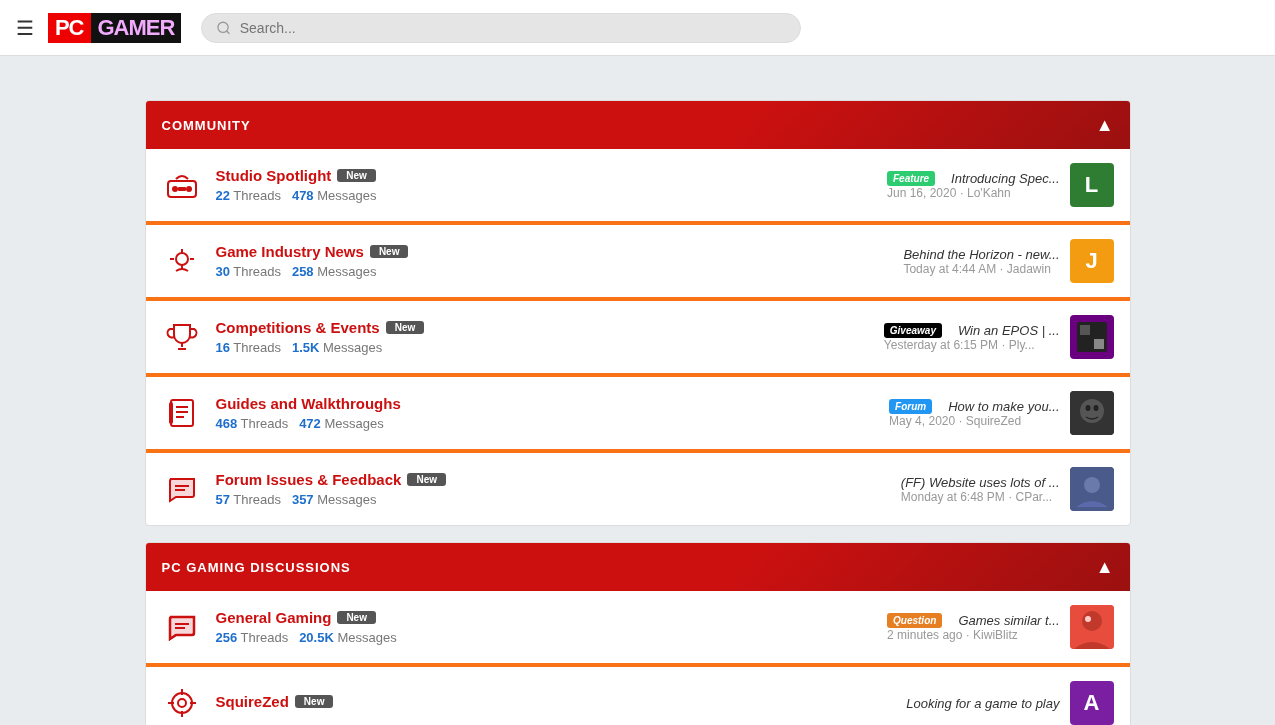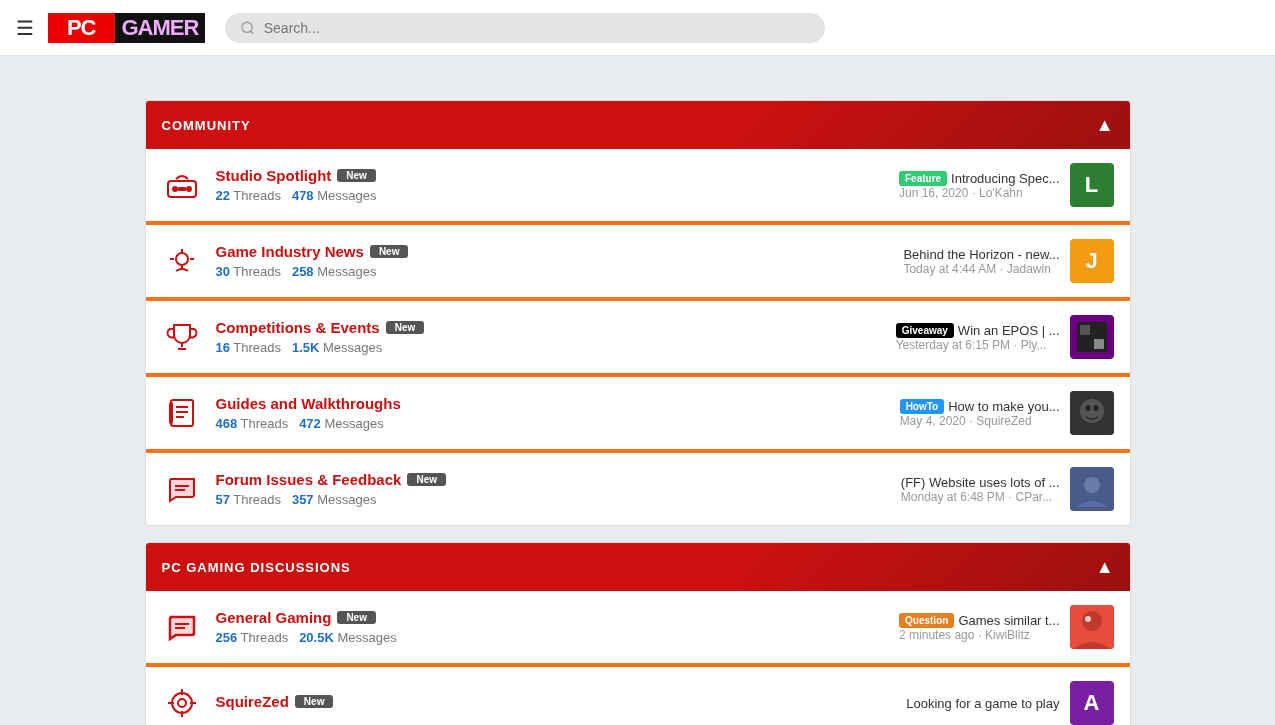--- a/index.html
+++ b/index.html
@@ -33,21 +33,21 @@
     .logo {
       display: flex;
       align-items: center;
       margin-right: 20px;
     }
     .logo-pc {
       background: #e00;
       color: #fff;
       font-weight: 900;
       font-size: 22px;
-      padding: 2px 19px;
+      padding: 2px 7px;
       letter-spacing: -1px;
     }
     .logo-gamer {
       background: #111;
       color: #f0abfc;
       font-weight: 900;
       font-size: 22px;
       padding: 2px 7px;
       letter-spacing: -1px;
     }
@@ -253,22 +253,23 @@
       color: #fff;
       margin-right: 4px;
     }
     .tag-feature { background: #2ecc71; }
     .tag-giveaway { background: #000000; }
     .tag-howto { background: #2196f3; }
     .tag-question { background: #e67e22; }
 
     .latest-title-row {
       display: flex;
-      gap: 0;
+      gap: 12px;
       flex-wrap: nowrap;
+      font-style: italic;
     }
   </style>
 </head>
 <body>
 
 <header class="header">
   <span class="hamburger">☰</span>
   <div class="logo">
     <span class="logo-pc">PC</span>
       <span class="logo-gamer">GAMER</span>
@@ -416,21 +417,21 @@
           <div class="forum-stats">
             <span class="count">468</span>
             <span>Threads</span>&nbsp;&nbsp;
             <span class="count">472</span>
             <span>Messages</span>
           </div>
         </div>
         <div class="forum-latest">
           <div class="latest-info">
             <div class="latest-title-row">
-              <span class="tag tag-howto">HowTo</span>
+              <span class="tag tag-howto">Forum</span>
               <span class="latest-title">How to make you...</span>
             </div>
             <div class="latest-meta">May 4, 2020 · SquireZed</div>
           </div>
           <div class="avatar" style="background:#333; overflow:hidden; padding:0;">
             <svg width="44" height="44" viewBox="0 0 44 44">
               <rect width="44" height="44" fill="#333"></rect>
               <ellipse cx="22" cy="20" rx="12" ry="12" fill="#555"></ellipse>
               <ellipse cx="18" cy="17" rx="2.5" ry="3" fill="#222"></ellipse>
               <ellipse cx="26" cy="17" rx="2.5" ry="3" fill="#222"></ellipse>

